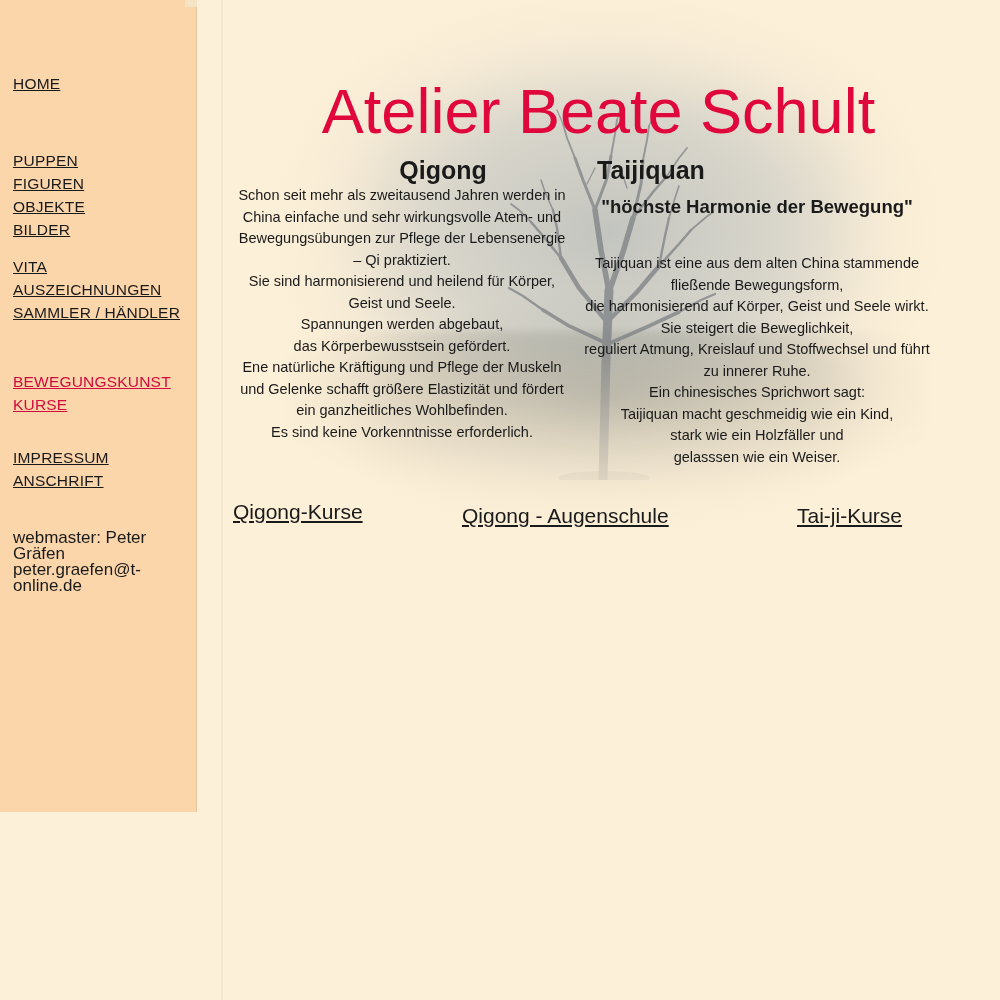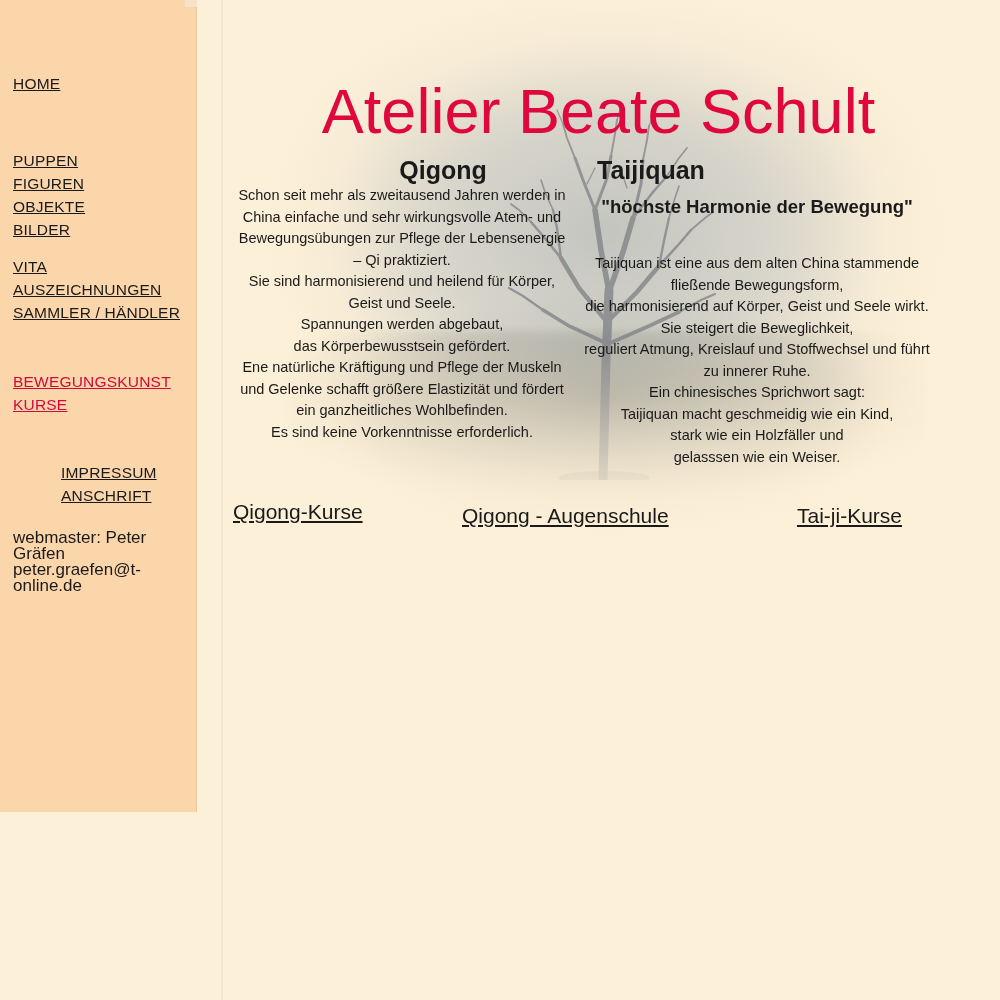--- a/index.html
+++ b/index.html
@@ -43,21 +43,21 @@
     white-space: nowrap;
   }
   .nav-item.active {
     color: #d10a3c;
     text-decoration: underline;
   }
   #nav-home { position: absolute; top: 72px; left: 0; }
   #group-works { position: absolute; top: 117px; left: 0; margin-top: 32px; }
   #group-info  { position: absolute; top: 255px; left: 0; }
   #group-kurse { position: absolute; top: 370px; left: 0; }
-  #group-impressum { position: absolute; top: 461px; left: 0; padding-left: 48px; }
+  #group-impressum { position: absolute; top: 446px; left: 0; }
   #webmaster {
     position: absolute; top: 530px; left: 13px;
     font-size: 17px; color: #1a1a1a; line-height: 16px;
   }
 
   
   #main {
     position: absolute;
     left: 197px; top: 0;
     width: 803px; height: 1000px;

